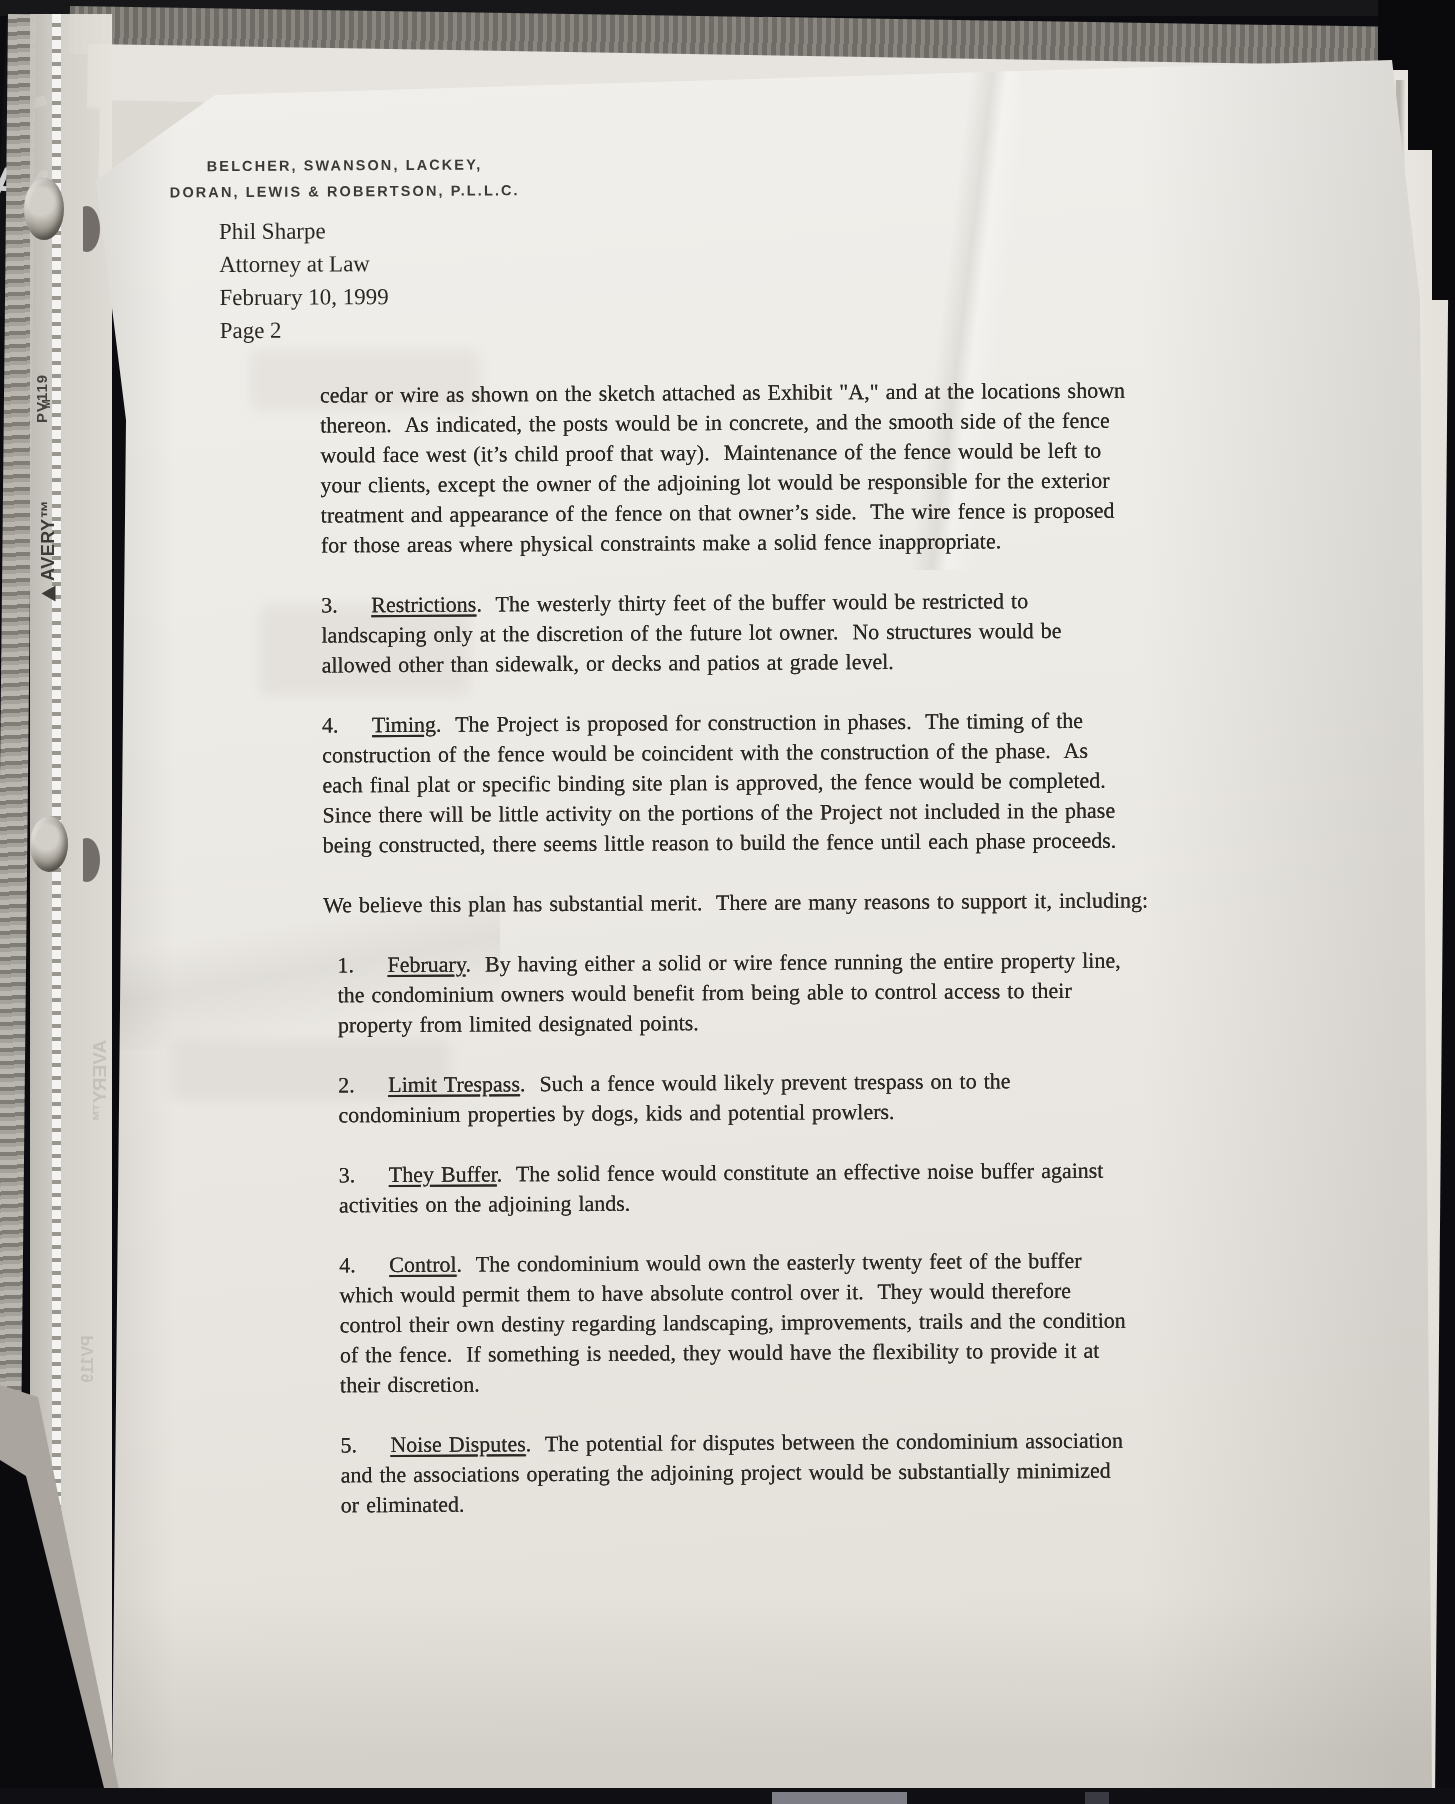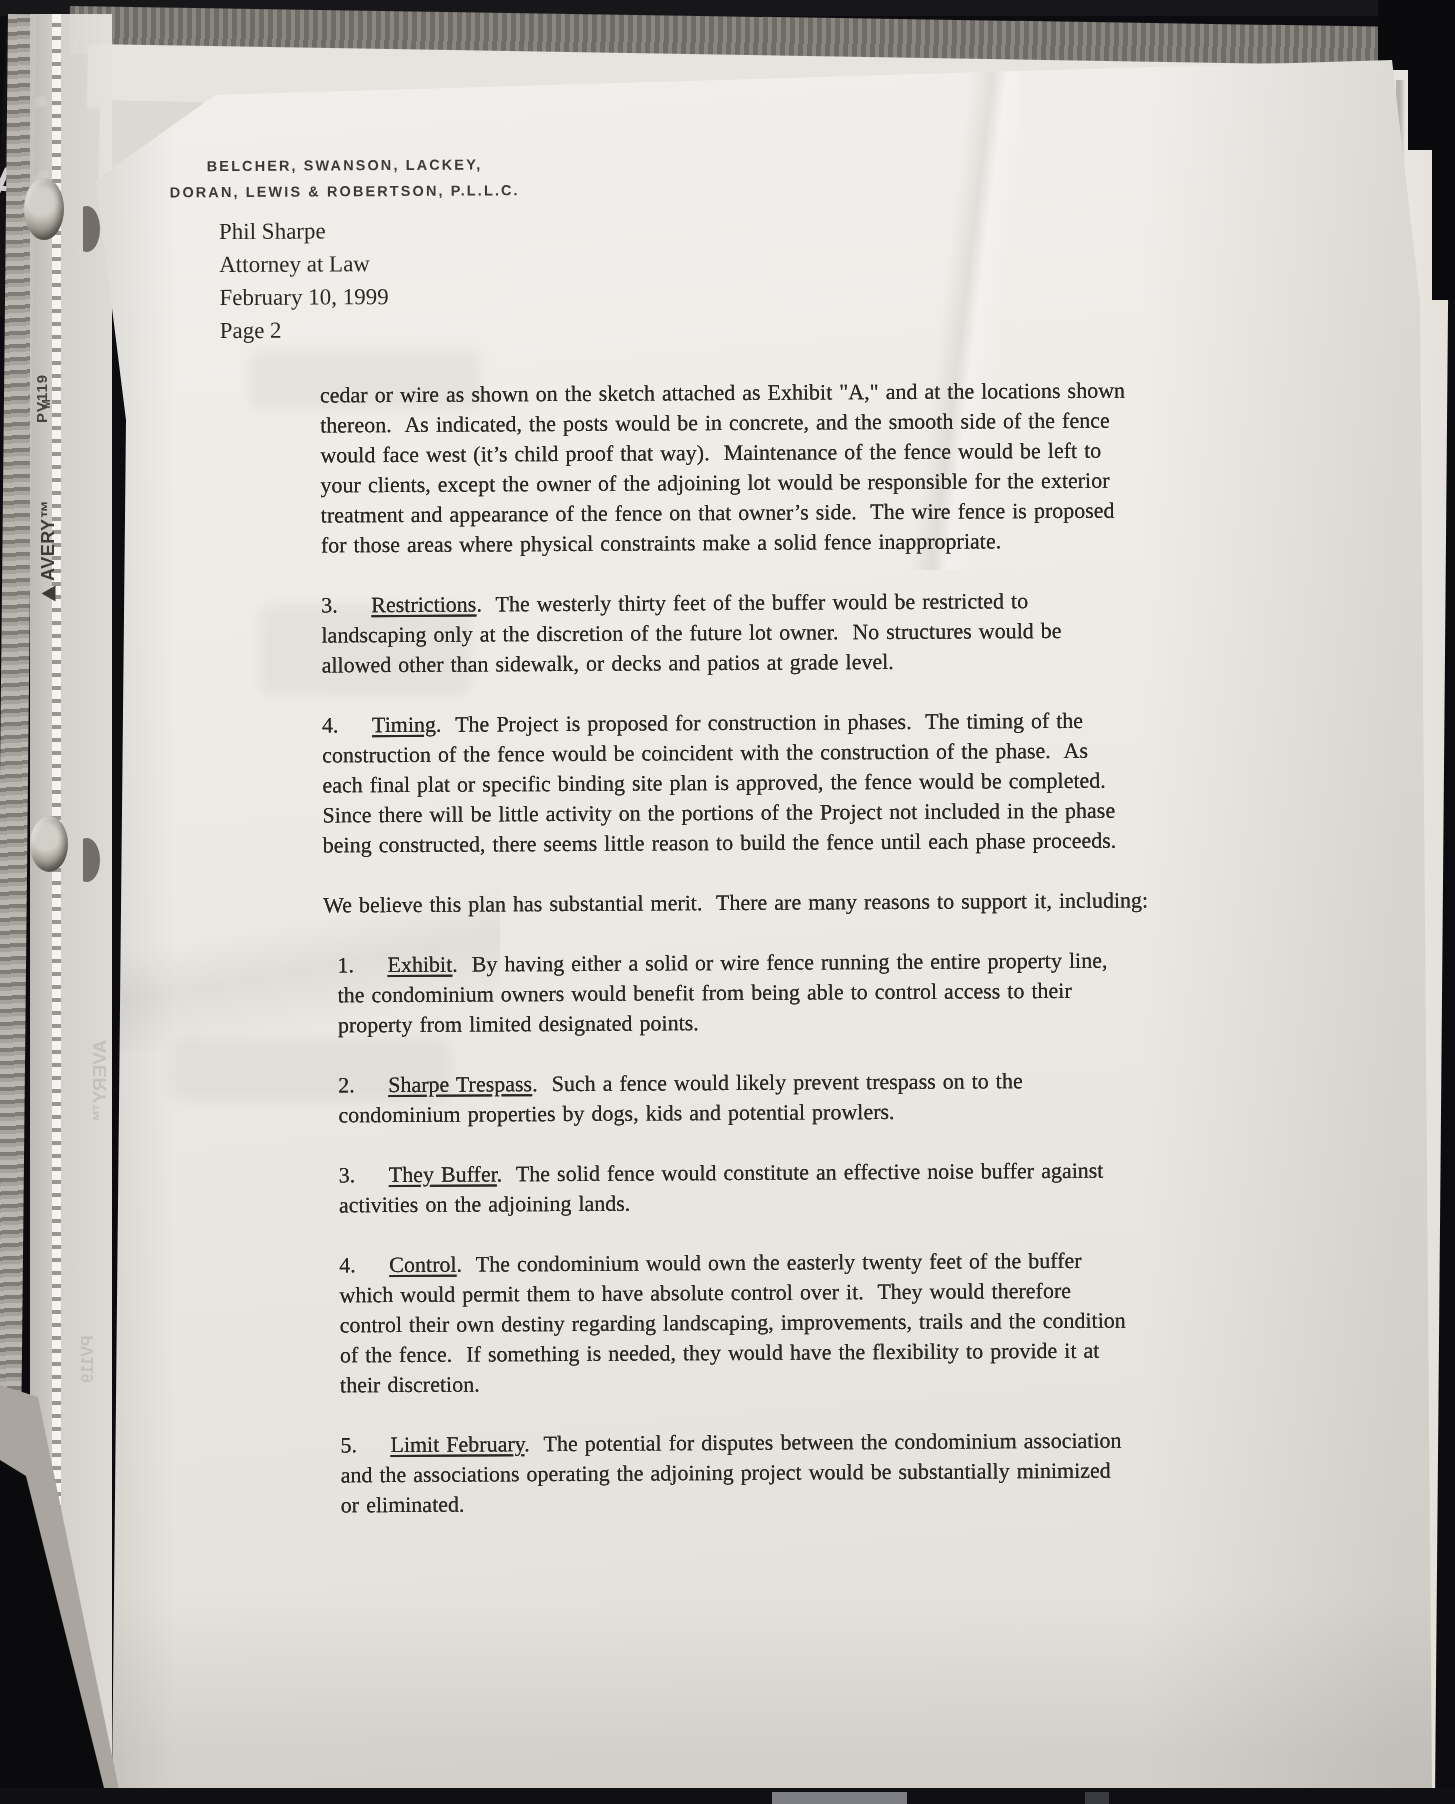--- a/index.html
+++ b/index.html
@@ -172,25 +172,25 @@
     <div class="body-block">
       <p>cedar or wire as shown on the sketch attached as Exhibit "A," and at the locations shown thereon.  As indicated, the posts would be in concrete, and the smooth side of the fence would face west (it’s child proof that way).  Maintenance of the fence would be left to your clients, except the owner of the adjoining lot would be responsible for the exterior treatment and appearance of the fence on that owner’s side.  The wire fence is proposed for those areas where physical constraints make a solid fence inappropriate.</p>
 
       <p class="para"><span class="num">3.</span><span class="lbl">Restrictions</span><span>.  The westerly thirty feet of the buffer would be restricted to landscaping only at the discretion of the future lot owner.  No structures would be allowed other than sidewalk, or decks and patios at grade level.</span></p>
 
       <p class="para"><span class="num">4.</span><span class="lbl">Timing</span><span>.  The Project is proposed for construction in phases.  The timing of the construction of the fence would be coincident with the construction of the phase.  As each final plat or specific binding site plan is approved, the fence would be completed.  Since there will be little activity on the portions of the Project not included in the phase being constructed, there seems little reason to build the fence until each phase proceeds.</span></p>
 
       <p class="para merit">We believe this plan has substantial merit.  There are many reasons to support it, including:</p>
 
       <div class="reasons">
-        <p class="para"><span class="num">1.</span><span class="lbl">Exhibit</span><span>.  By having either a solid or wire fence running the entire property line, the condominium owners would benefit from being able to control access to their property from limited designated points.</span></p>
-        <p class="para"><span class="num">2.</span><span class="lbl">Sharpe Trespass</span><span>.  Such a fence would likely prevent trespass on to the condominium properties by dogs, kids and potential prowlers.</span></p>
+        <p class="para"><span class="num">1.</span><span class="lbl">February</span><span>.  By having either a solid or wire fence running the entire property line, the condominium owners would benefit from being able to control access to their property from limited designated points.</span></p>
+        <p class="para"><span class="num">2.</span><span class="lbl">Limit Trespass</span><span>.  Such a fence would likely prevent trespass on to the condominium properties by dogs, kids and potential prowlers.</span></p>
         <p class="para"><span class="num">3.</span><span class="lbl">They Buffer</span><span>.  The solid fence would constitute an effective noise buffer against activities on the adjoining lands.</span></p>
         <p class="para"><span class="num">4.</span><span class="lbl">Control</span><span>.  The condominium would own the easterly twenty feet of the buffer which would permit them to have absolute control over it.  They would therefore control their own destiny regarding landscaping, improvements, trails and the condition of the fence.  If something is needed, they would have the flexibility to provide it at their discretion.</span></p>
-        <p class="para"><span class="num">5.</span><span class="lbl">Limit February</span><span>.  The potential for disputes between the condominium association and the associations operating the adjoining project would be substantially minimized or eliminated.</span></p>
+        <p class="para"><span class="num">5.</span><span class="lbl">Noise Disputes</span><span>.  The potential for disputes between the condominium association and the associations operating the adjoining project would be substantially minimized or eliminated.</span></p>
       </div>
     </div>
   </div>
 
   <div class="bl-gray"></div>
   <div class="bl-black"></div>
   <div class="bottom-strip"></div>
   <div class="bottom-seg1"></div>
   <div class="bottom-seg2"></div>
 

